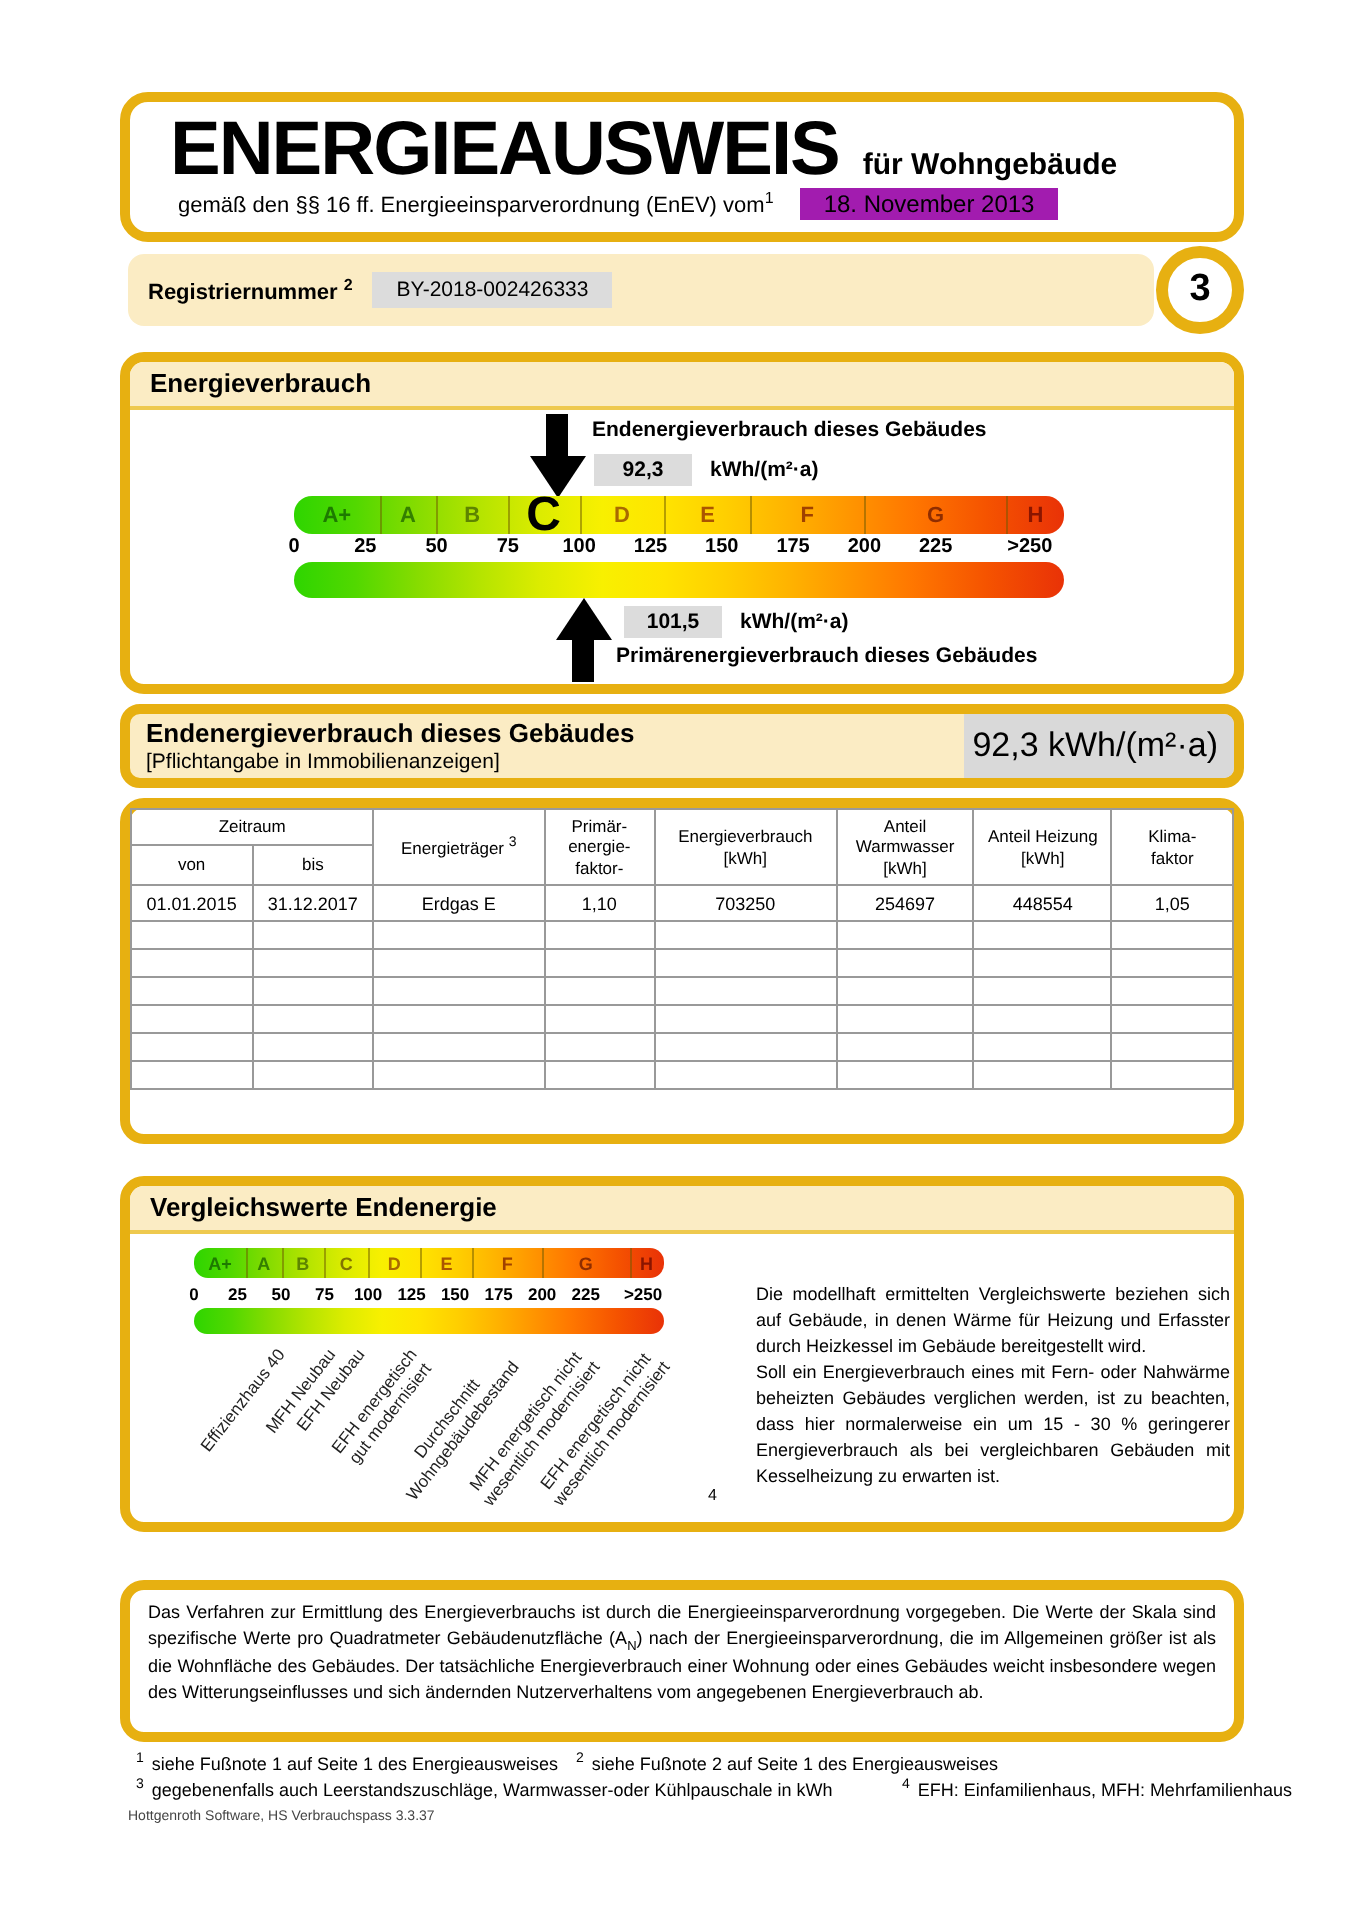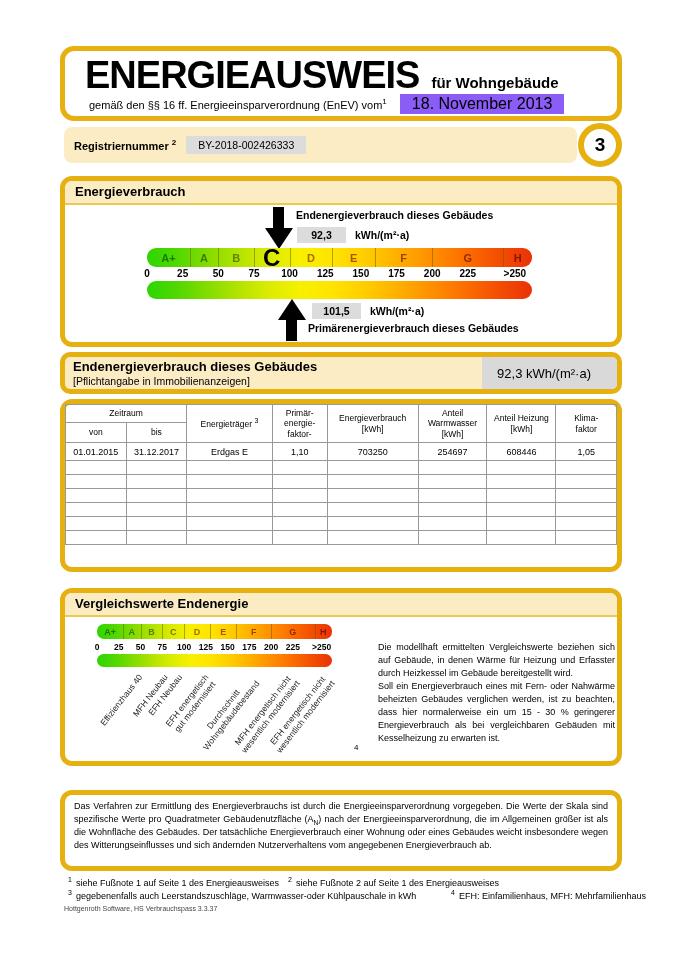--- a/index.html
+++ b/index.html
@@ -9,21 +9,21 @@
   .sec-head{background:#FBECC4;font-weight:bold;font-size:13px;padding:3px 10px 2px 10px;
             border-bottom:2px solid #EEC94F;border-radius:7px 7px 0 0;height:24px;box-sizing:border-box;}
   .sec-body{position:relative;}
 
   
   .title-box{left:60px;top:46px;width:562px;height:75px;border-radius:14px;padding:3px 0 0 20px;}
   .main-title{display:inline-block;margin:0;font-size:38px;font-weight:bold;letter-spacing:-1px;line-height:42px;}
   .title-suffix{font-size:15px;font-weight:bold;margin-left:12px;}
   .law-row{font-size:11px;margin-left:4px;margin-top:-2px;}
   .law-row sup{font-size:8px;}
-  .date-box{display:inline-block;background:#8b5cf6;padding:1px 12px;font-size:16px;margin-left:10px;}
+  .date-box{display:inline-block;background:#a21caf;padding:1px 12px;font-size:12px;margin-left:10px;}
 
   
   .band{position:absolute;left:64px;top:127px;width:513px;height:36px;background:#FBECC4;border-radius:8px;
         display:flex;align-items:center;box-sizing:border-box;padding:0 14px 0 10px;}
   .band-label{font-size:11px;font-weight:bold;flex:1;}
   .reg-label{font-size:11px;font-weight:bold;}
   .reg-label sup{font-size:8px;}
   .reg-value{background:#DCDCDC;padding:3px 12px;font-size:10.5px;margin-left:10px;}
   .badge{position:absolute;left:578px;top:123px;width:32px;height:32px;border:6px solid #E7B011;border-radius:50%;
          background:#fff;display:flex;align-items:center;justify-content:center;font-size:19px;font-weight:bold;}
@@ -54,21 +54,21 @@
   .grad-main{position:absolute;left:82px;top:76px;width:385px;height:18px;border-radius:9px;
     background:linear-gradient(90deg,#2ed500 0%,#52d800 8%,#86dc00 16%,#b4e400 24%,#dcec00 32%,#f8f000 40%,#ffe400 48%,#ffcf00 56%,#ffb400 64%,#ff9600 72%,#ff7800 80%,#f55300 90%,#e93207 100%);}
 
   
   .sec-endenergie{left:60px;top:352px;width:562px;height:42px;border-radius:10px;background:#FBECC4;
         display:flex;align-items:center;}
   .ee-left{padding-left:8px;}
   .ee-title{font-size:13px;font-weight:bold;}
   .ee-sub{font-size:10.5px;margin-top:1px;}
   .ee-value{margin-left:auto;width:135px;height:100%;background:#D9D9D9;display:flex;align-items:center;
-        justify-content:flex-end;padding-right:26px;box-sizing:border-box;font-size:13px;border-radius:0 5px 5px 0;}
+        justify-content:flex-end;padding-right:8px;box-sizing:border-box;font-size:17px;border-radius:0 5px 5px 0;}
 
   
   .sec-verbrauch{left:60px;top:399px;width:562px;height:173px;}
   .vtable{width:100%;border-collapse:collapse;table-layout:fixed;}
   .vtable th,.vtable td{border:1px solid #999;font-weight:normal;text-align:center;padding:0 2px;box-sizing:border-box;}
   .vtable th{font-size:8.5px;white-space:pre-line;line-height:1.25;}
   .vtable td{font-size:9px;}
   .vtable .tr-top{height:18px;} .vtable .tr-sub{height:20px;}
   .vtable .data-row{height:18px;} .vtable .empty-row{height:14px;}
   .vtable sup{font-size:7px;}
@@ -219,21 +219,21 @@
         </tr>
       </thead>
       <tbody>
           <tr class="data-row">
             <td class="">01.01.2015</td>
             <td class="">31.12.2017</td>
             <td class="">Erdgas E</td>
             <td class="">1,10</td>
             <td class="">703250</td>
             <td class="">254697</td>
-            <td class="">608446</td>
+            <td class="">448554</td>
             <td class="">1,05</td>
           </tr>
           <tr class="empty-row">
             <td class=""></td>
             <td class=""></td>
             <td class=""></td>
             <td class=""></td>
             <td class=""></td>
             <td class=""></td>
             <td class=""></td>

